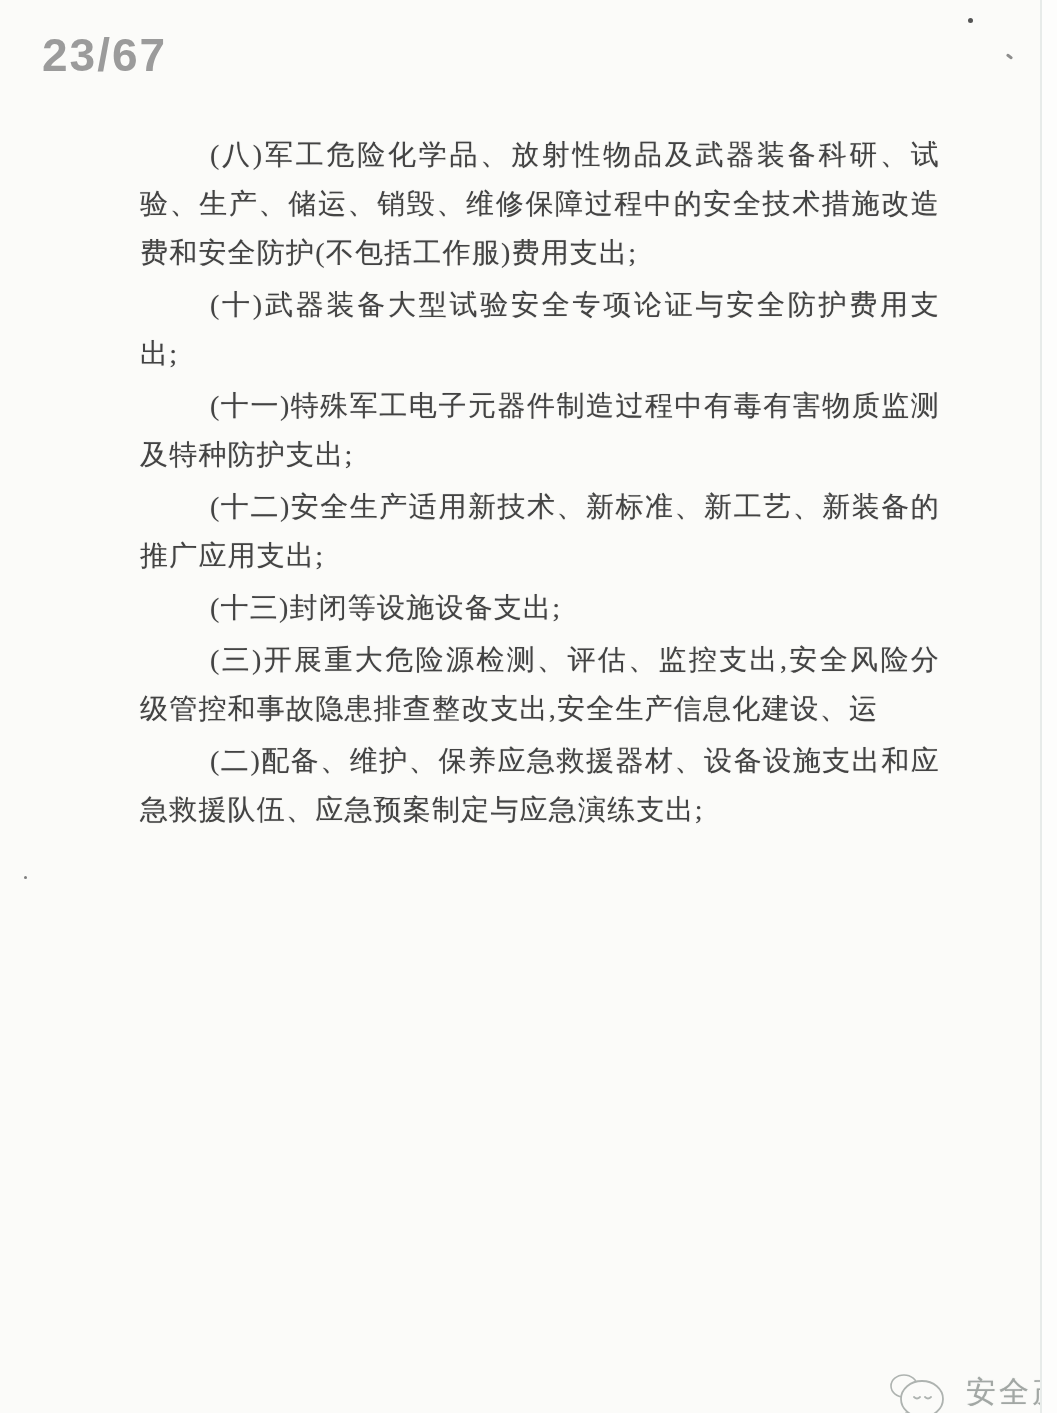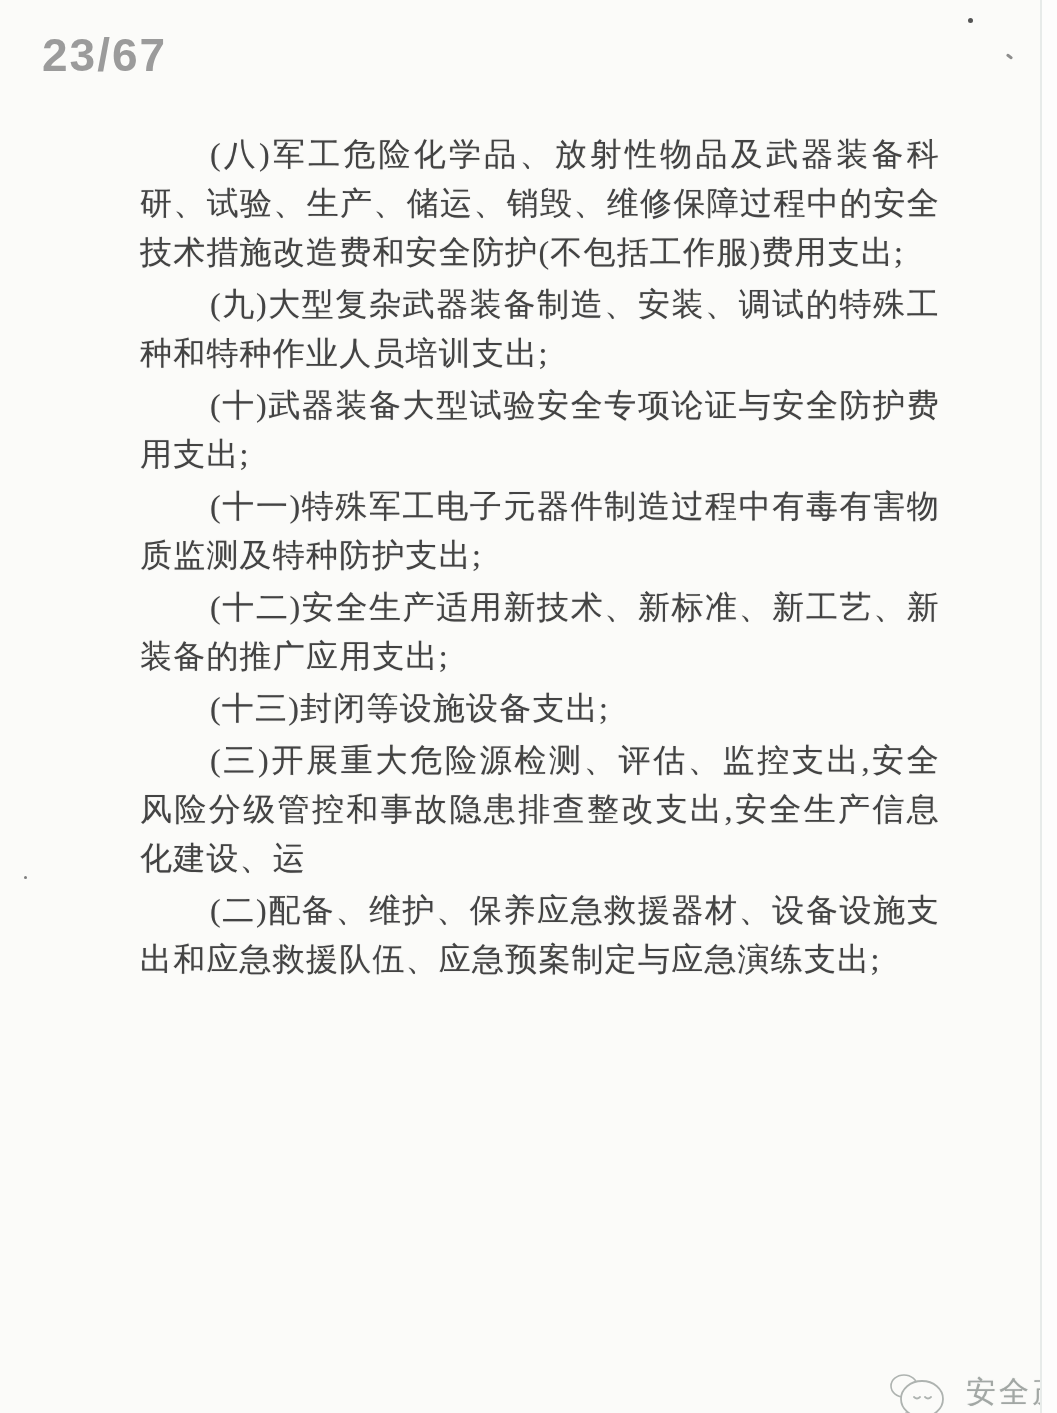--- a/index.html
+++ b/index.html
@@ -28,21 +28,21 @@
     font-weight: 600;
     letter-spacing: 2px;
     color: #9b9b9b;
   }
   .content {
     position: absolute;
     left: 140px;
     top: 130px;
     width: 800px;
     color: #434343;
-    font-size: 32px;
+    font-size: 28px;
     line-height: 49px;
     letter-spacing: 1.2px;
     text-align: justify;
     text-justify: inter-character;
     text-shadow: 0 0 1px rgba(70,70,70,0.35);
   }
   .para {
     margin: 0 0 3px 0;
     text-indent: 70px;
   }
@@ -91,21 +91,20 @@
 </style>
 </head>
 <body>
 
 <div class="page">
 
   <div class="page-number">23/67</div>
 
   <div class="content">
     <p class="para">(八)军工危险化学品、放射性物品及武器装备科研、试验、生产、储运、销毁、维修保障过程中的安全技术措施改造费和安全防护(不包括工作服)费用支出;</p>
-    <p class="para">(九)大型复杂武器装备制造、安装、调试的特殊工种和特种作业人员培训支出;</p>
     <p class="para">(十)武器装备大型试验安全专项论证与安全防护费用支出;</p>
     <p class="para">(十一)特殊军工电子元器件制造过程中有毒有害物质监测及特种防护支出;</p>
     <p class="para">(十二)安全生产适用新技术、新标准、新工艺、新装备的推广应用支出;</p>
     <p class="para">(十三)封闭等设施设备支出;</p>
     <p class="para">(三)开展重大危险源检测、评估、监控支出,安全风险分级管控和事故隐患排查整改支出,安全生产信息化建设、运</p>
     <p class="para">(二)配备、维护、保养应急救援器材、设备设施支出和应急救援队伍、应急预案制定与应急演练支出;</p>
   </div>
 
   <div class="watermark">
     <span style="display:inline-block; line-height:0;">

